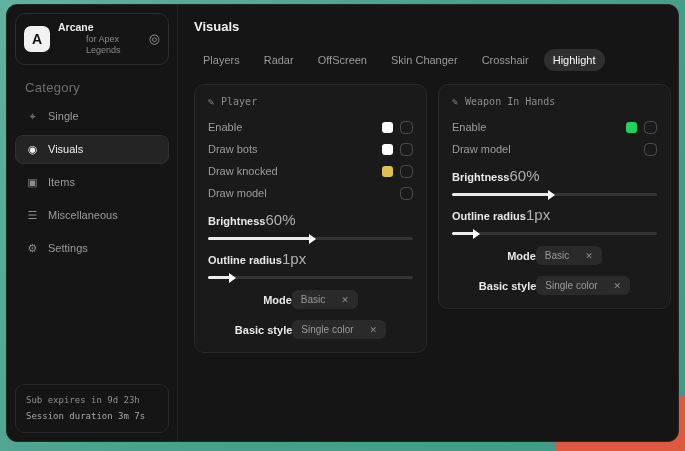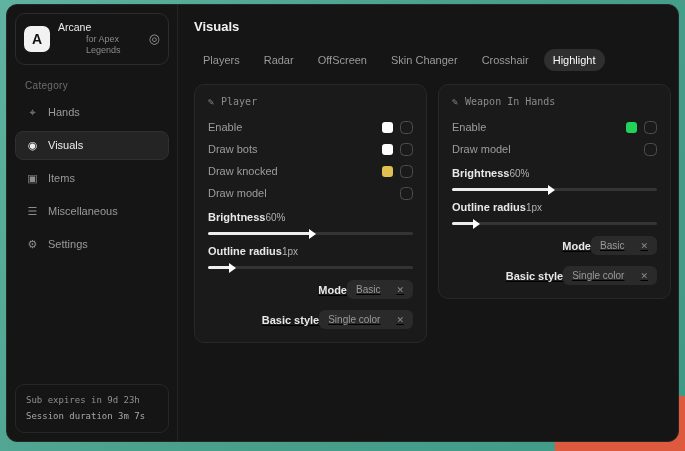--- a/index.html
+++ b/index.html
@@ -14,24 +14,24 @@
 
   
   .sidebar { width:171px; flex:0 0 171px; border-right:1px solid #232323;
              display:flex; flex-direction:column; padding:8px; }
   .brand { border:1px solid #2c2c2c; border-radius:10px; padding:7px 8px;
            display:flex; align-items:center; gap:8px; }
   .logo { width:26px; height:26px; background:#f2f2f2; border-radius:7px;
           color:#111; font-weight:bold; font-size:14px; display:flex;
           align-items:center; justify-content:center; }
   .brand-text { flex:1; line-height:1.25; }
-  .brand-title { font-size:10.5px; font-weight:normal; color:#ececec; }
+  .brand-title { font-size:10.5px; font-weight:bold; color:#ececec; }
   .brand-sub { font-size:9px; color:#8a8a8a;padding-left:28px; }
   .target-btn { color:#9a9a9a; font-size:13px; cursor:pointer; line-height:1; }
-  .category { margin:15px 10px 7px; font-size:10px; color:#6d6d6d; letter-spacing:.3px; }
+  .category { margin:15px 10px 7px; font-size:13px; color:#6d6d6d; letter-spacing:.3px; }
   .side-items { display:flex; flex-direction:column; gap:4px; }
   .side-item { display:flex; align-items:center; gap:9px; padding:7px 10px;
                color:#9a9a9a; font-size:11px; border-radius:8px; border:1px solid transparent;
                cursor:pointer; }
   .side-item .glyph { width:13px; font-size:11px; text-align:center; color:#8d8d8d; }
   .side-item.active { background:#242424; border-color:#303030; color:#ededed; }
   .side-item.active .glyph { color:#ededed; }
   .side-spacer { flex:1; }
   .session-box { border:1px solid #272727; border-radius:9px; padding:8px 10px;
                  font-family:"DejaVu Sans Mono", monospace; font-size:9px;
@@ -55,29 +55,29 @@
   .trow { display:flex; align-items:center; justify-content:space-between; height:22px; }
   .trow .lbl { font-size:11px; color:#9d9d9d; }
   .controls { display:flex; align-items:center; gap:7px; }
   .swatch { width:11px; height:11px; border-radius:3px; cursor:pointer; }
   .checkbox { width:13px; height:13px; border:1.5px solid #4d4d4d; border-radius:4.5px;
               background:transparent; cursor:pointer; }
 
   .srow { margin-top:7px; }
   .srow .top { display:flex; justify-content:flex-start; align-items:baseline; }
   .srow .lbl { font-size:11px; font-weight:bold; color:#e8e8e8; }
-  .srow .val { font-size:10px; color:#b0b0b0; }
+  .srow .val { font-size:15px; color:#b0b0b0; }
   .track { position:relative; height:3px; background:#343434; border-radius:2px;
            margin:9px 0 10px; cursor:pointer; }
   .fill { position:absolute; left:0; top:0; bottom:0; background:#ededed; border-radius:2px; }
   .thumb { position:absolute; top:-3.5px; width:0; height:0; margin-left:-2px;
            border-top:5px solid transparent; border-bottom:5px solid transparent;
            border-left:7px solid #ffffff; }
 
-  .grow { display:flex; align-items:center; justify-content:flex-end; margin-top:11px;text-decoration:underline; }
+  .grow { display:flex; align-items:center; justify-content:center; margin-top:11px; }
   .grow .lbl { font-size:11px; font-weight:bold; color:#e8e8e8; }
   .tag { display:flex; align-items:center; gap:16px; background:#2a2a2a;
          border-radius:6px; padding:4px 9px; cursor:pointer; }
   .tag .tval { font-size:10px; color:#9a9a9a; }
   .tag .tx { font-size:9px; color:#8a8a8a; cursor:pointer; }
 </style>
 </head>
 <body>
 
 <div class="bg-orange"></div>
@@ -92,21 +92,21 @@
         <div class="brand-sub">for Apex Legends</div>
       </div>
       <div class="target-btn">◎</div>
     </div>
 
     <div class="category">Category</div>
 
     <nav class="side-items" id="side-items">
         <div class="side-item">
     <span class="glyph">⌖</span>
-    <span class="side-label">Hands</span>
+    <span class="side-label">Single</span>
   </div>
         <div class="side-item active">
     <span class="glyph">◉</span>
     <span class="side-label">Visuals</span>
   </div>
         <div class="side-item">
     <span class="glyph">▣</span>
     <span class="side-label">Items</span>
   </div>
         <div class="side-item">

